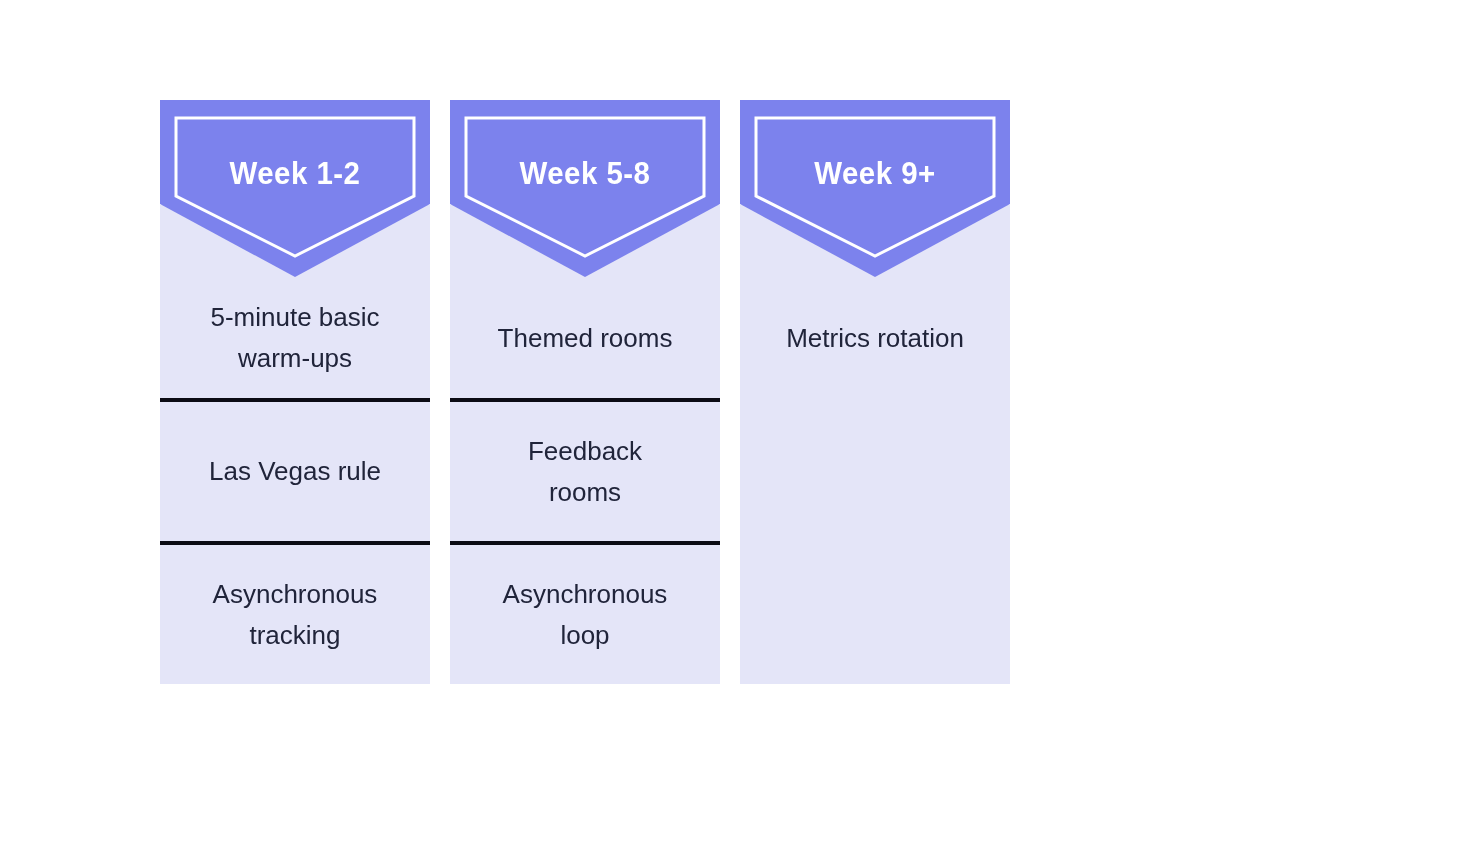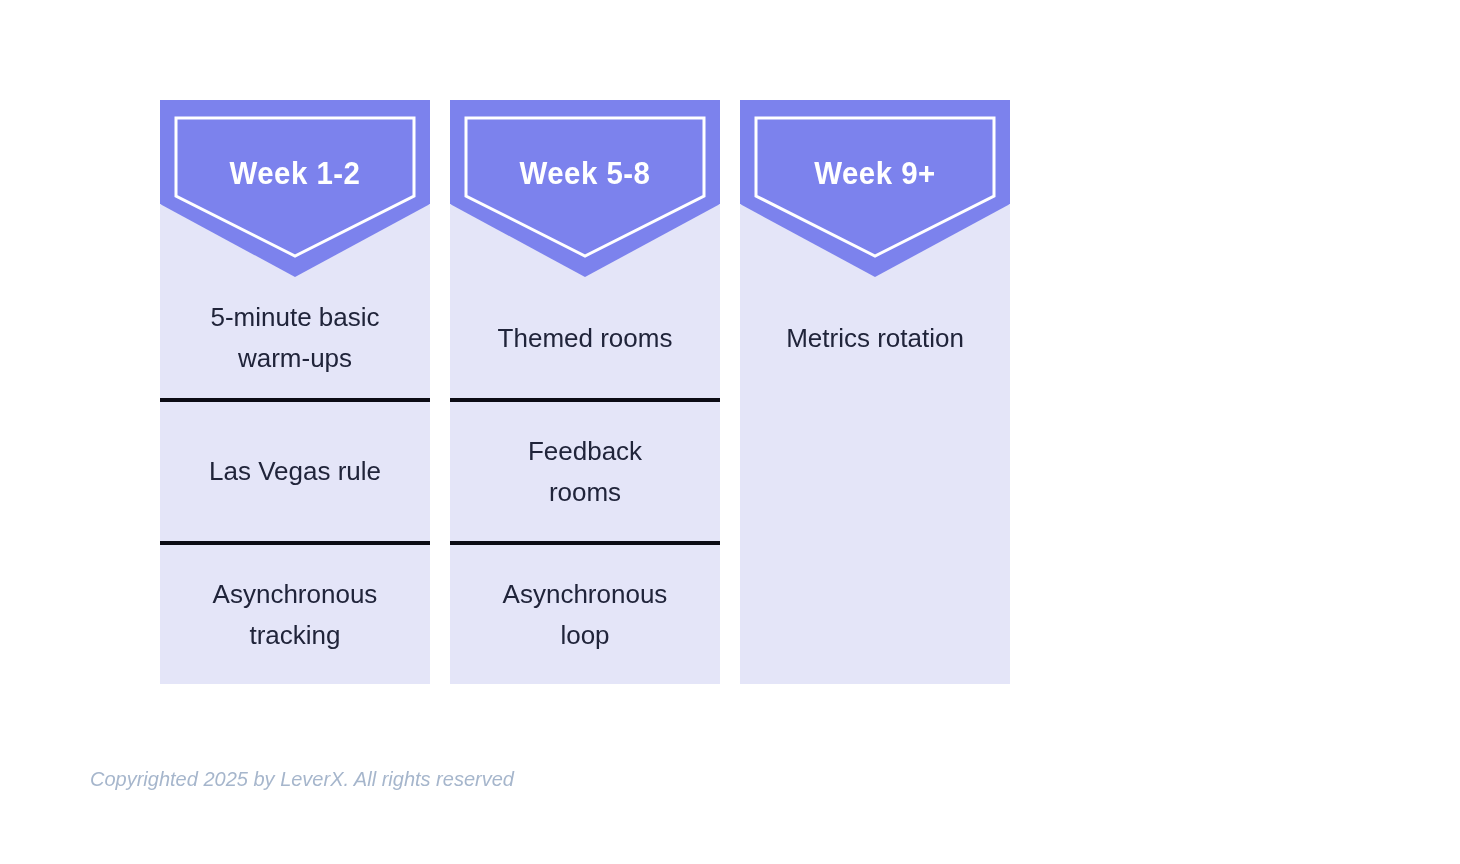--- a/index.html
+++ b/index.html
@@ -147,14 +147,13 @@
       <div class="banner-label">Week 9+</div>
       <div class="rows">
         <div class="row row-1">
           <span class="cell-text">Metrics rotation</span>
         </div>
       </div>
     </div>
 
   </div>
 
-  <div class="footer">Copyrighted 2025 by LeverX. All rights reserved</div>
 </div>
 
 </body></html>

